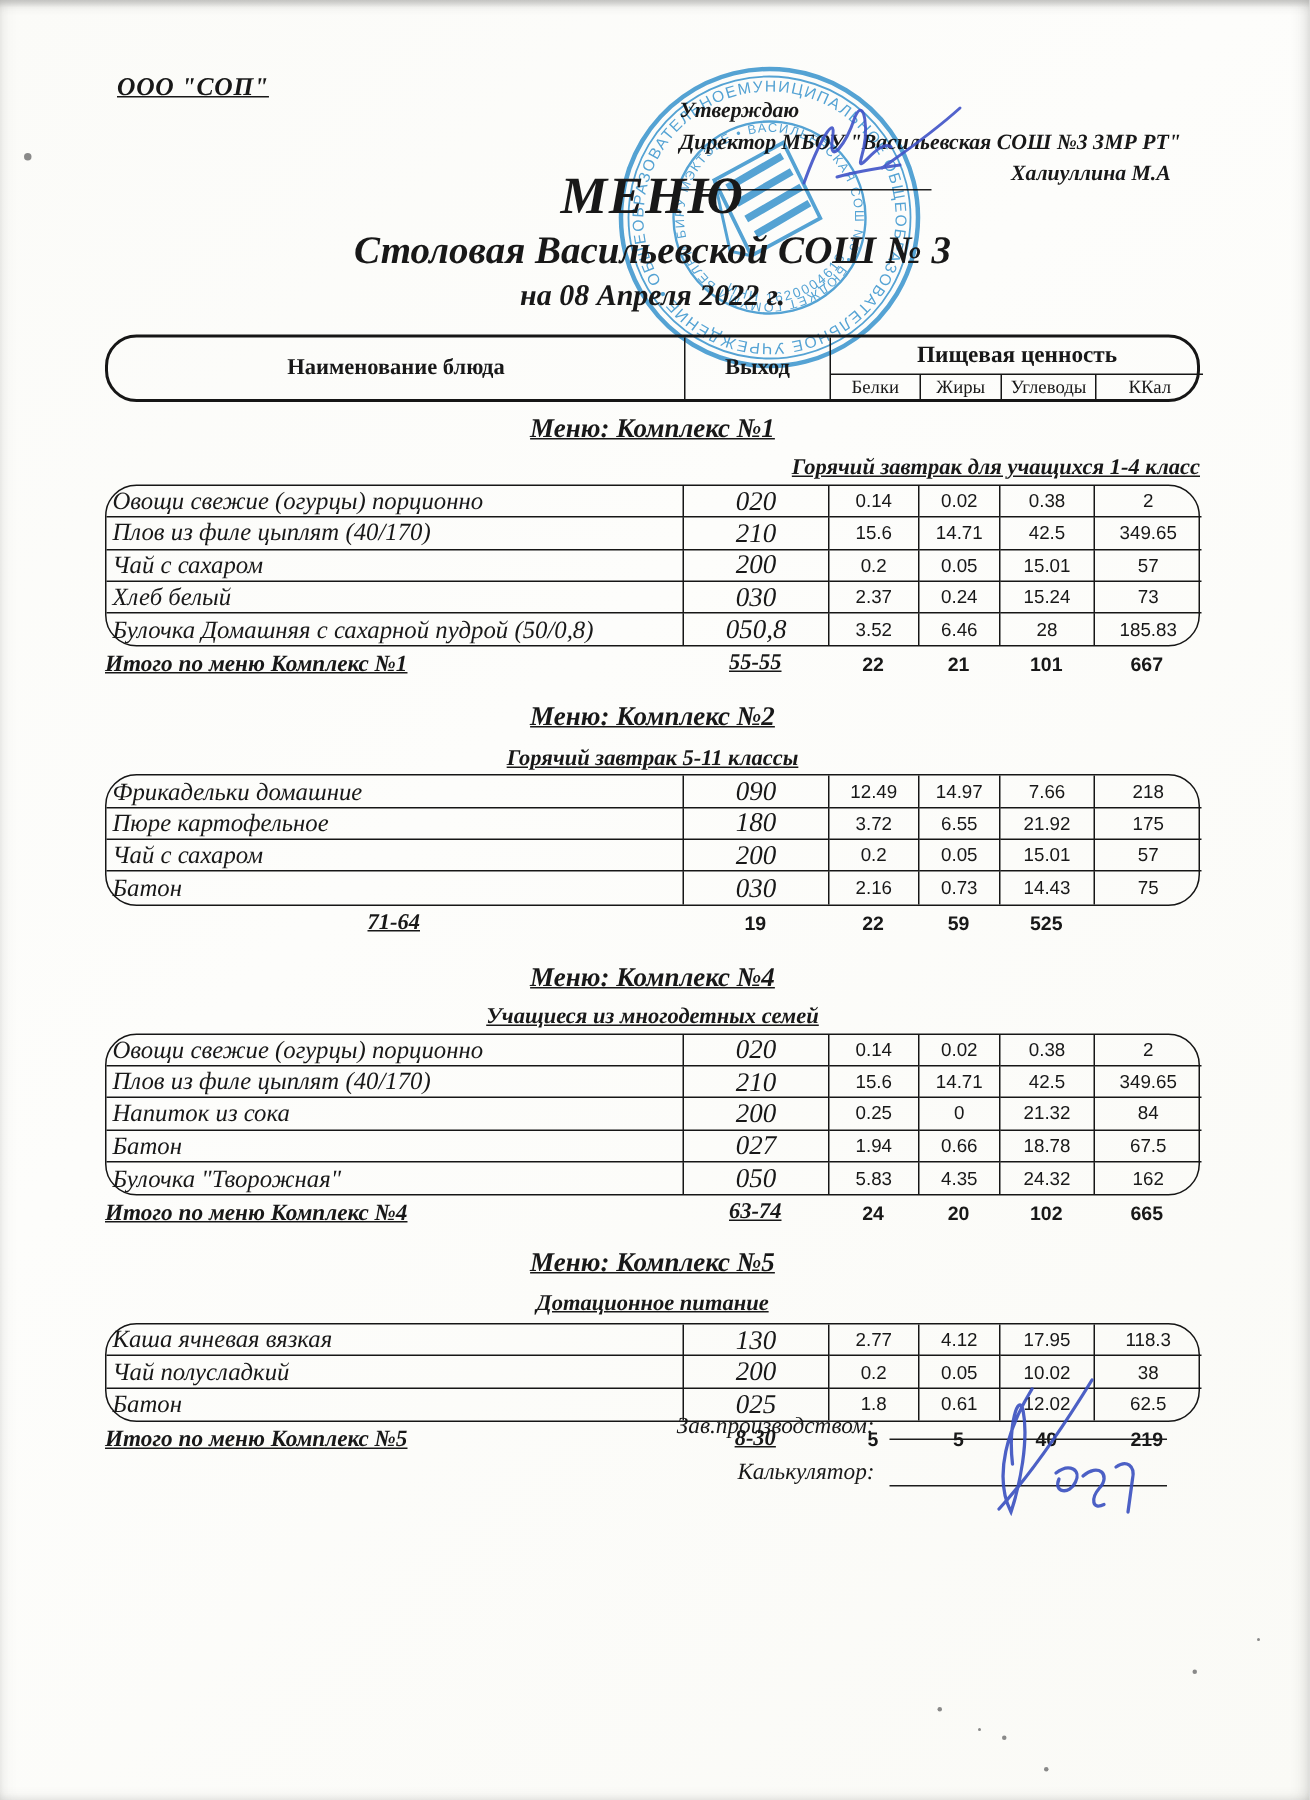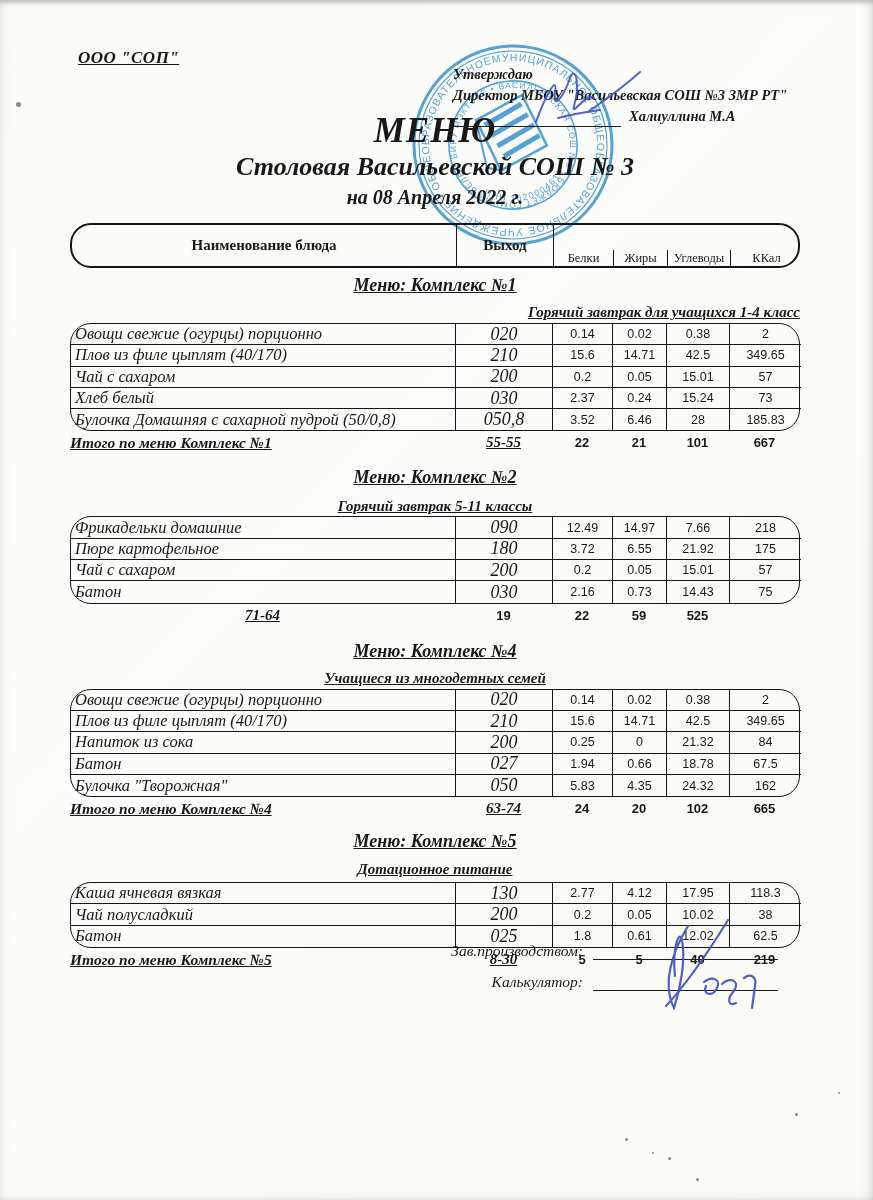--- a/index.html
+++ b/index.html
@@ -11,21 +11,21 @@
                inset -9px 0 12px -9px rgba(90,90,90,.30),
                inset 0 -7px 9px -8px rgba(90,90,90,.25),
                inset 9px 0 12px -10px rgba(90,90,90,.18);
     font-family:"Liberation Serif", serif;color:#181818;
   }
   
   .org{position:absolute;left:78px;top:48px;font-weight:bold;font-style:italic;
        font-size:17px;text-decoration:underline;letter-spacing:.5px;}
   .approve{position:absolute;left:453px;top:64px;font-style:italic;font-size:14.5px;
        font-weight:bold;line-height:21px;white-space:nowrap;}
-  .approve .l3{display:flex;align-items:flex-end;}
+  .approve .l3{display:flex;align-items:flex-end;gap:45px;}
   .sig-line{display:inline-block;width:168px;border-bottom:1.6px solid #222;height:14px;margin-right:8px;}
   .titles{position:absolute;left:60px;top:112px;width:750px;text-align:center;}
   .t-main{font-size:35px;font-weight:bold;font-style:italic;letter-spacing:1px;line-height:38px;}
   .t-sub{font-size:26px;font-weight:bold;font-style:italic;line-height:34px;}
   .t-date{font-size:20px;font-weight:bold;font-style:italic;line-height:26px;}
   
   .stamp{position:absolute;left:404px;top:36px;width:218px;height:218px;
          transform:rotate(-14deg);opacity:.88;mix-blend-mode:multiply;pointer-events:none;}
   .sig-top{position:absolute;left:528px;top:66px;width:120px;height:70px;pointer-events:none;}
   .sig-bottom{position:absolute;left:628px;top:918px;width:150px;height:100px;pointer-events:none;}
@@ -121,20 +121,21 @@
   <div class="titles">
     <div class="t-main">МЕНЮ</div>
     <div class="t-sub">Столовая Васильевской  СОШ  № 3</div>
     <div class="t-date">на 08 Апреля 2022 г.</div>
   </div>
 
   <div class="flow">
     <div class="grid6 header-table">
       <div class="hname">Наименование блюда</div>
       <div class="hout">Выход</div>
+      <div class="hnut">Пищевая ценность</div>
       <div class="hsub">Белки</div>
       <div class="hsub">Жиры</div>
       <div class="hsub">Углеводы</div>
       <div class="hsub">ККал</div>
     </div>
     <div>
   <div>
     <div class="sec-title" style="margin-top: 6px;">Меню: Комплекс №1</div>
     <div class="sec-sub" style="margin-top: 8px; text-align: right;">Горячий завтрак для учащихся 1-4 класс</div>
     <div class="grid6 section-table" style="margin-top: 2px;">

